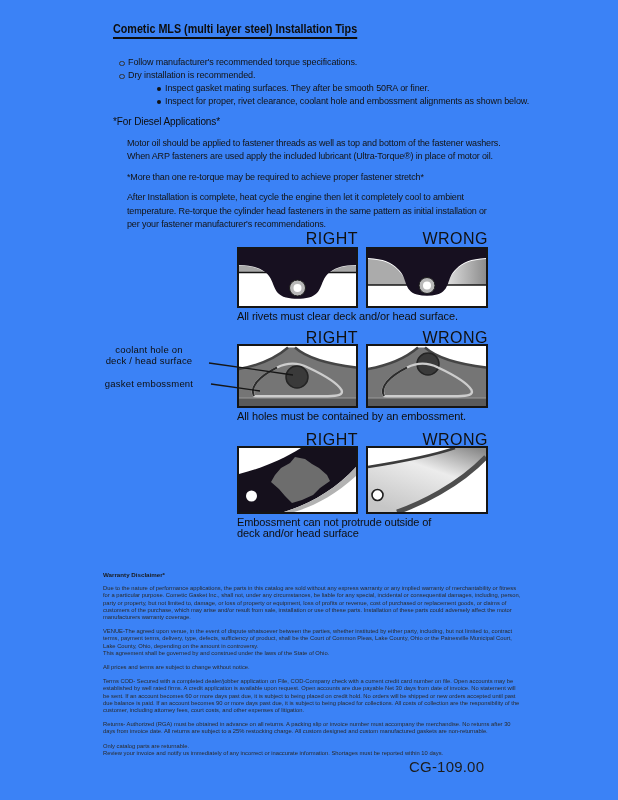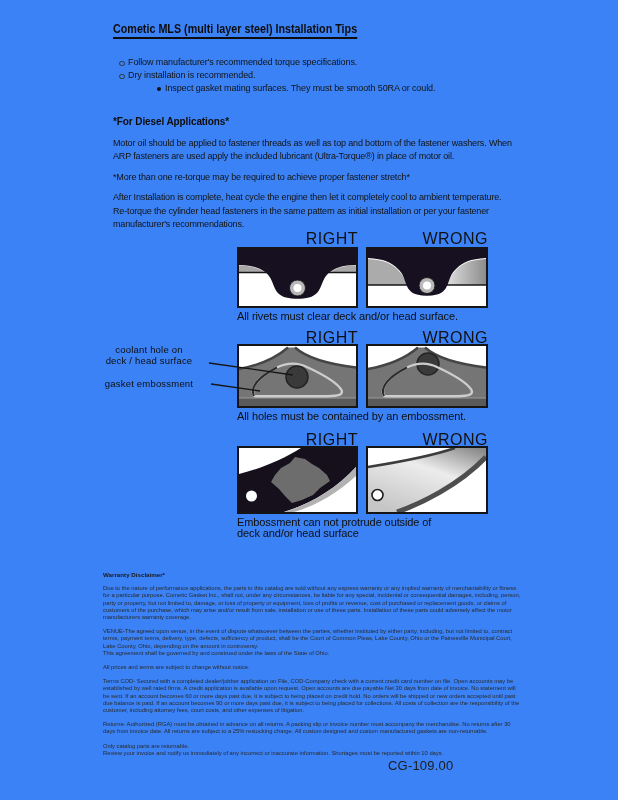--- a/index.html
+++ b/index.html
@@ -21,44 +21,45 @@
   .bullets li.b1::before{
     content:"";position:absolute;left:0;top:4.5px;width:3.5px;height:3.5px;
     border:1px solid #333;border-radius:50%;
   }
   .bullets li.b2{margin-left:38px;padding-left:8px;}
   .bullets li.b2::before{
     content:"";position:absolute;left:0;top:5px;width:4.2px;height:4.2px;
     background:#111;border-radius:50%;
   }
   .diesel{position:absolute;left:113px;top:115px;width:402px;font-size:9px;line-height:13.5px;letter-spacing:-0.15px;color:#131313;}
-  .diesel h2{font-size:10px;font-weight:bold;margin:0 0 8px;letter-spacing:-0.1px;color:#0d0d0d;}
-  .diesel p{margin:0 0 7px;}
+  .diesel h2{font-size:10px;font-weight:normal;margin:0 0 8px;letter-spacing:-0.1px;color:#0d0d0d;}
+  .diesel p{margin:0 14px 7px;}
   .dg-label{position:absolute;text-align:right;font-size:16px;letter-spacing:0.5px;color:#101010;}
   .fig{position:absolute;display:block;}
   .caption{position:absolute;font-size:11px;line-height:11px;letter-spacing:-0.1px;color:#0e0e0e;}
   .side-label{position:absolute;left:90px;width:118px;text-align:center;font-size:9.5px;line-height:11px;letter-spacing:0.2px;color:#0e0e0e;}
   .pointers{position:absolute;left:205px;top:356px;}
   .fineprint{position:absolute;left:103px;top:571px;width:420px;font-size:5.8px;line-height:7.2px;color:#2a2a2a;}
   .fineprint h3{font-size:6.2px;font-weight:bold;margin:0 0 7px;color:#1a1a1a;}
   .fineprint p{margin:0 0 7px;}
   .fineprint p.tight{margin-bottom:0;}
-  .page-num{position:absolute;left:388px;top:758px;font-size:13px;letter-spacing:0.2px;color:#1c1c1c;}
+  .page-num{position:absolute;left:409px;top:758px;font-size:15px;letter-spacing:0.2px;color:#1c1c1c;}
 </style>
 </head>
 <body>
 
 <div class="page">
 
   <h1 class="title">Cometic MLS (multi layer steel) Installation Tips</h1>
 
   <ul class="bullets">
     <li class="b1">Follow manufacturer's recommended torque specifications.</li>
     <li class="b1">Dry installation is recommended.</li>
-    <li class="b2">Inspect gasket mating surfaces.  They must be smooth 50RA or could.</li>
+    <li class="b2">Inspect gasket mating surfaces.  They after be smooth 50RA or finer.</li>
+    <li class="b2">Inspect for proper, rivet clearance, coolant hole and embossment alignments as shown below.</li>
   </ul>
 
   <section class="diesel">
     <h2>*For Diesel Applications*</h2>
     <p>Motor oil should be applied to fastener threads as well as top and bottom of the fastener washers. When ARP fasteners are used apply the included lubricant (Ultra-Torque®) in place of motor oil.</p>
     <p>*More than one re-torque may be required to achieve proper fastener stretch*</p>
     <p>After Installation is complete, heat cycle the engine then let it completely cool to ambient temperature. Re-torque the cylinder head fasteners in the same pattern as initial installation or per your fastener manufacturer's recommendations.</p>
   </section>
 
   <div class="dg-label" style="left:237px;top:230px;width:121px">RIGHT</div>

